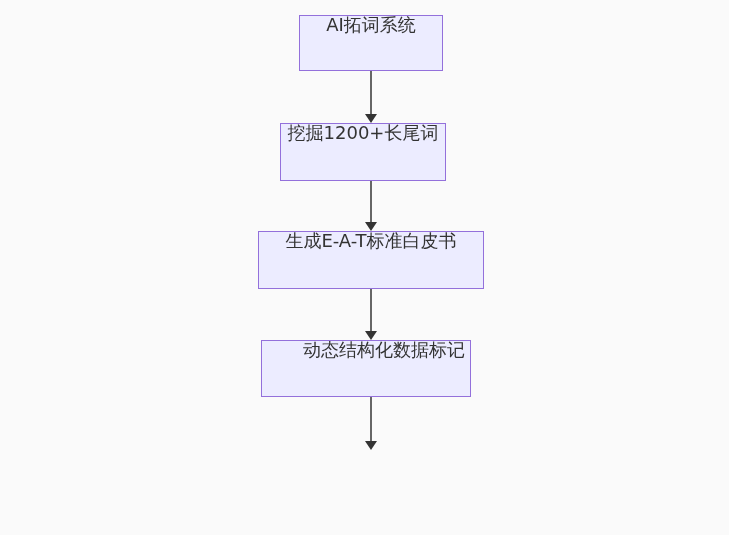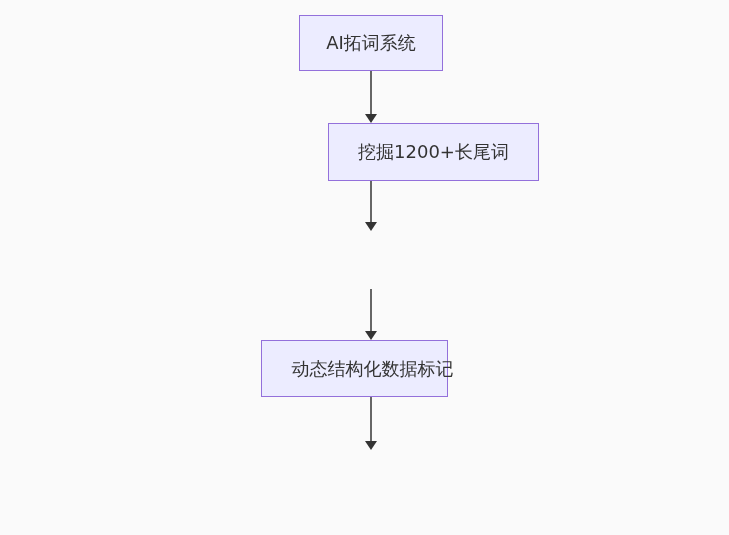--- a/index.html
+++ b/index.html
@@ -20,32 +20,31 @@
   .canvas {
     position: relative;
     width: 729px; height: 535px;
     background: var(--background);
   }
   .node {
     position: absolute;
     background: var(--node-fill);
     border: 1px solid var(--node-border);
     display: flex;
-    align-items: center;
     justify-content: center;
     color: var(--node-text);
     font-size: 18px;
     line-height: 1;
     white-space: nowrap;
     text-align: center;
   }
   .node-1 { left: 299px; top: 15px;  width: 144px; height: 56px; }
-  .node-2 { left: 280px; top: 123px; width: 211px; height: 58px; margin-left: 48px; }
+  .node-2 { left: 280px; top: 123px; width: 166px; height: 58px; }
   .node-3 { left: 258px; top: 231px; width: 226px; height: 58px; }
-  .node-4 { left: 261px; top: 340px; width: 187px; height: 57px; padding-left: 36px; }
+  .node-4 { left: 261px; top: 340px; width: 210px; height: 57px; padding-left: 36px; }
   .node-5 { left: 255px; top: 450px; width: 232px; height: 57px; }
   .arrow {
     position: absolute;
     left: 365px;
     width: 12px;
     display: flex;
     flex-direction: column;
     align-items: center;
   }
   .arrow-1 { top: 71px;  height: 52px; }
@@ -80,20 +79,23 @@
 
   <div class="node node-2">
     <span>挖掘1200+长尾词</span>
   </div>
 
   <div class="arrow arrow-2">
     <div class="arrow-line"></div>
     <div class="arrow-head"></div>
   </div>
 
+  <div class="node node-3">
+    <span>生成E-A-T标准白皮书</span>
+  </div>
 
   <div class="arrow arrow-3">
     <div class="arrow-line"></div>
     <div class="arrow-head"></div>
   </div>
 
   <div class="node node-4">
     <span>动态结构化数据标记</span>
   </div>
 

